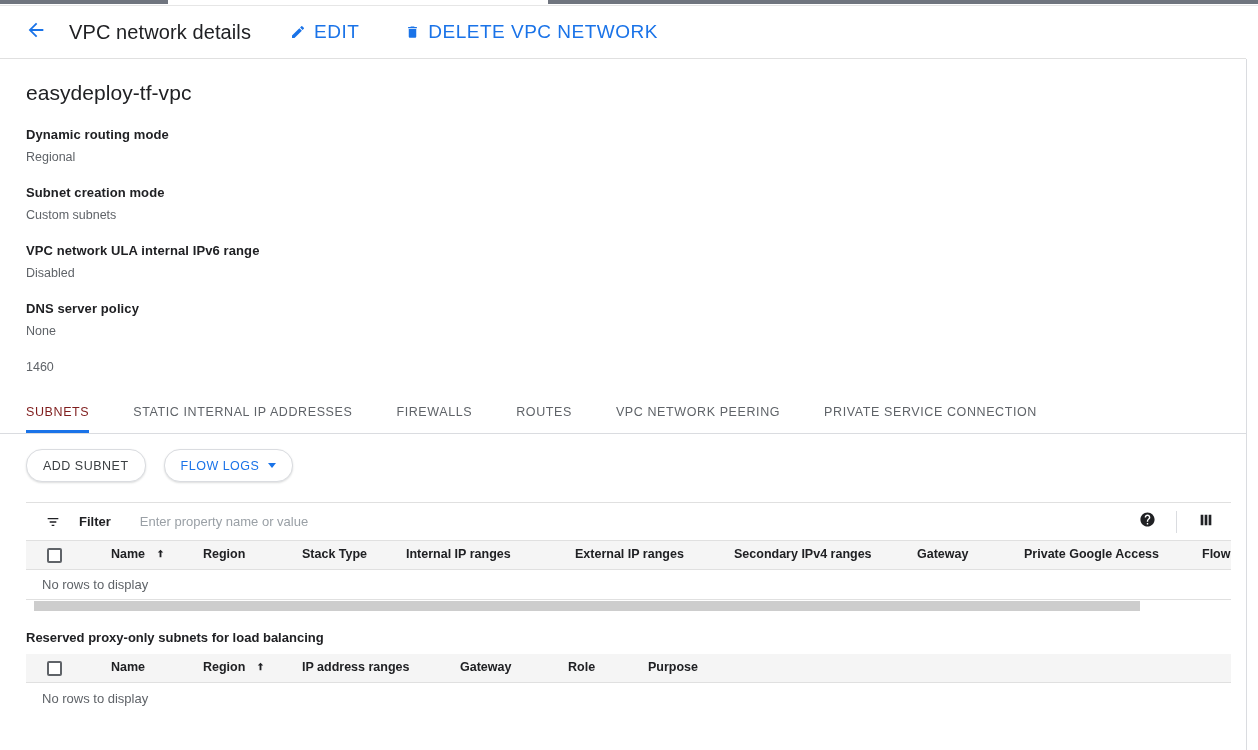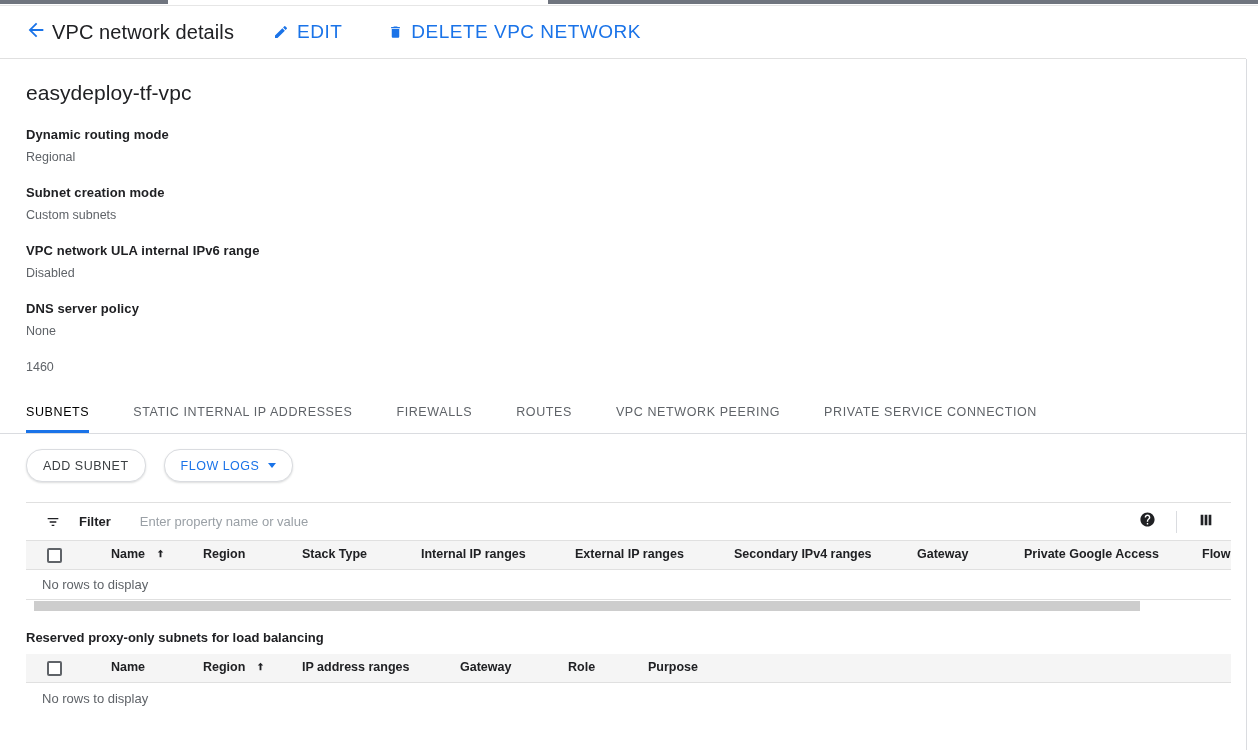--- a/index.html
+++ b/index.html
@@ -49,20 +49,21 @@
   #back-btn {
     width: 32px; height: 32px;
     display: flex; align-items: center; justify-content: center;
     cursor: pointer;
     border-radius: 50%;
   }
   #back-btn svg { fill: #1a73e8; }
   .header-title {
     font-size: 20px;
     color: #202124;
+    margin-left: 17px;
     letter-spacing: 0.1px;
     white-space: nowrap;
   }
   .header-action {
     display: flex;
     align-items: center;
     margin-left: 38px;
     cursor: pointer;
     white-space: nowrap;
   }
@@ -132,21 +133,21 @@
     font-weight: 500;
     letter-spacing: 0.6px;
     text-transform: uppercase;
     color: #5f6368;
     height: 39px;
     line-height: 36px;
     cursor: pointer;
     white-space: nowrap;
     margin-right: 44px;
   }
-  .tab.active { color: #000000; }
+  .tab.active { color: #7f1d1d; }
   .tab.active::after {
     content: "";
     position: absolute;
     left: 0; right: 0; bottom: 0;
     height: 3px;
     background: #1a73e8;
   }
 
   
   #table-actions {
@@ -431,21 +432,21 @@
     <div class="thead">
       <div class="chk"></div>
       <div class="th" style="left:85px">
         <span>Name</span>
         <span class="sortarrow"><svg width="11" height="11" viewBox="0 0 24 24">
               <path d="M12 4l-6 6h4v10h4V10h4l-6-6z"></path>
             </svg></span>
       </div>
       <div class="th" style="left:177px">Region</div>
       <div class="th" style="left:276px">Stack Type</div>
-      <div class="th" style="left:395px">Internal IP ranges</div>
+      <div class="th" style="left:380px">Internal IP ranges</div>
       <div class="th" style="left:549px">External IP ranges</div>
       <div class="th" style="left:708px">Secondary IPv4 ranges</div>
       <div class="th" style="left:891px">Gateway</div>
       <div class="th" style="left:998px">Private Google Access</div>
       <div class="th" style="left:1176px">Flow logs</div>
     </div>
 
     <div class="empty-row">No rows to display</div>
 
     <div class="hscrollbar">

